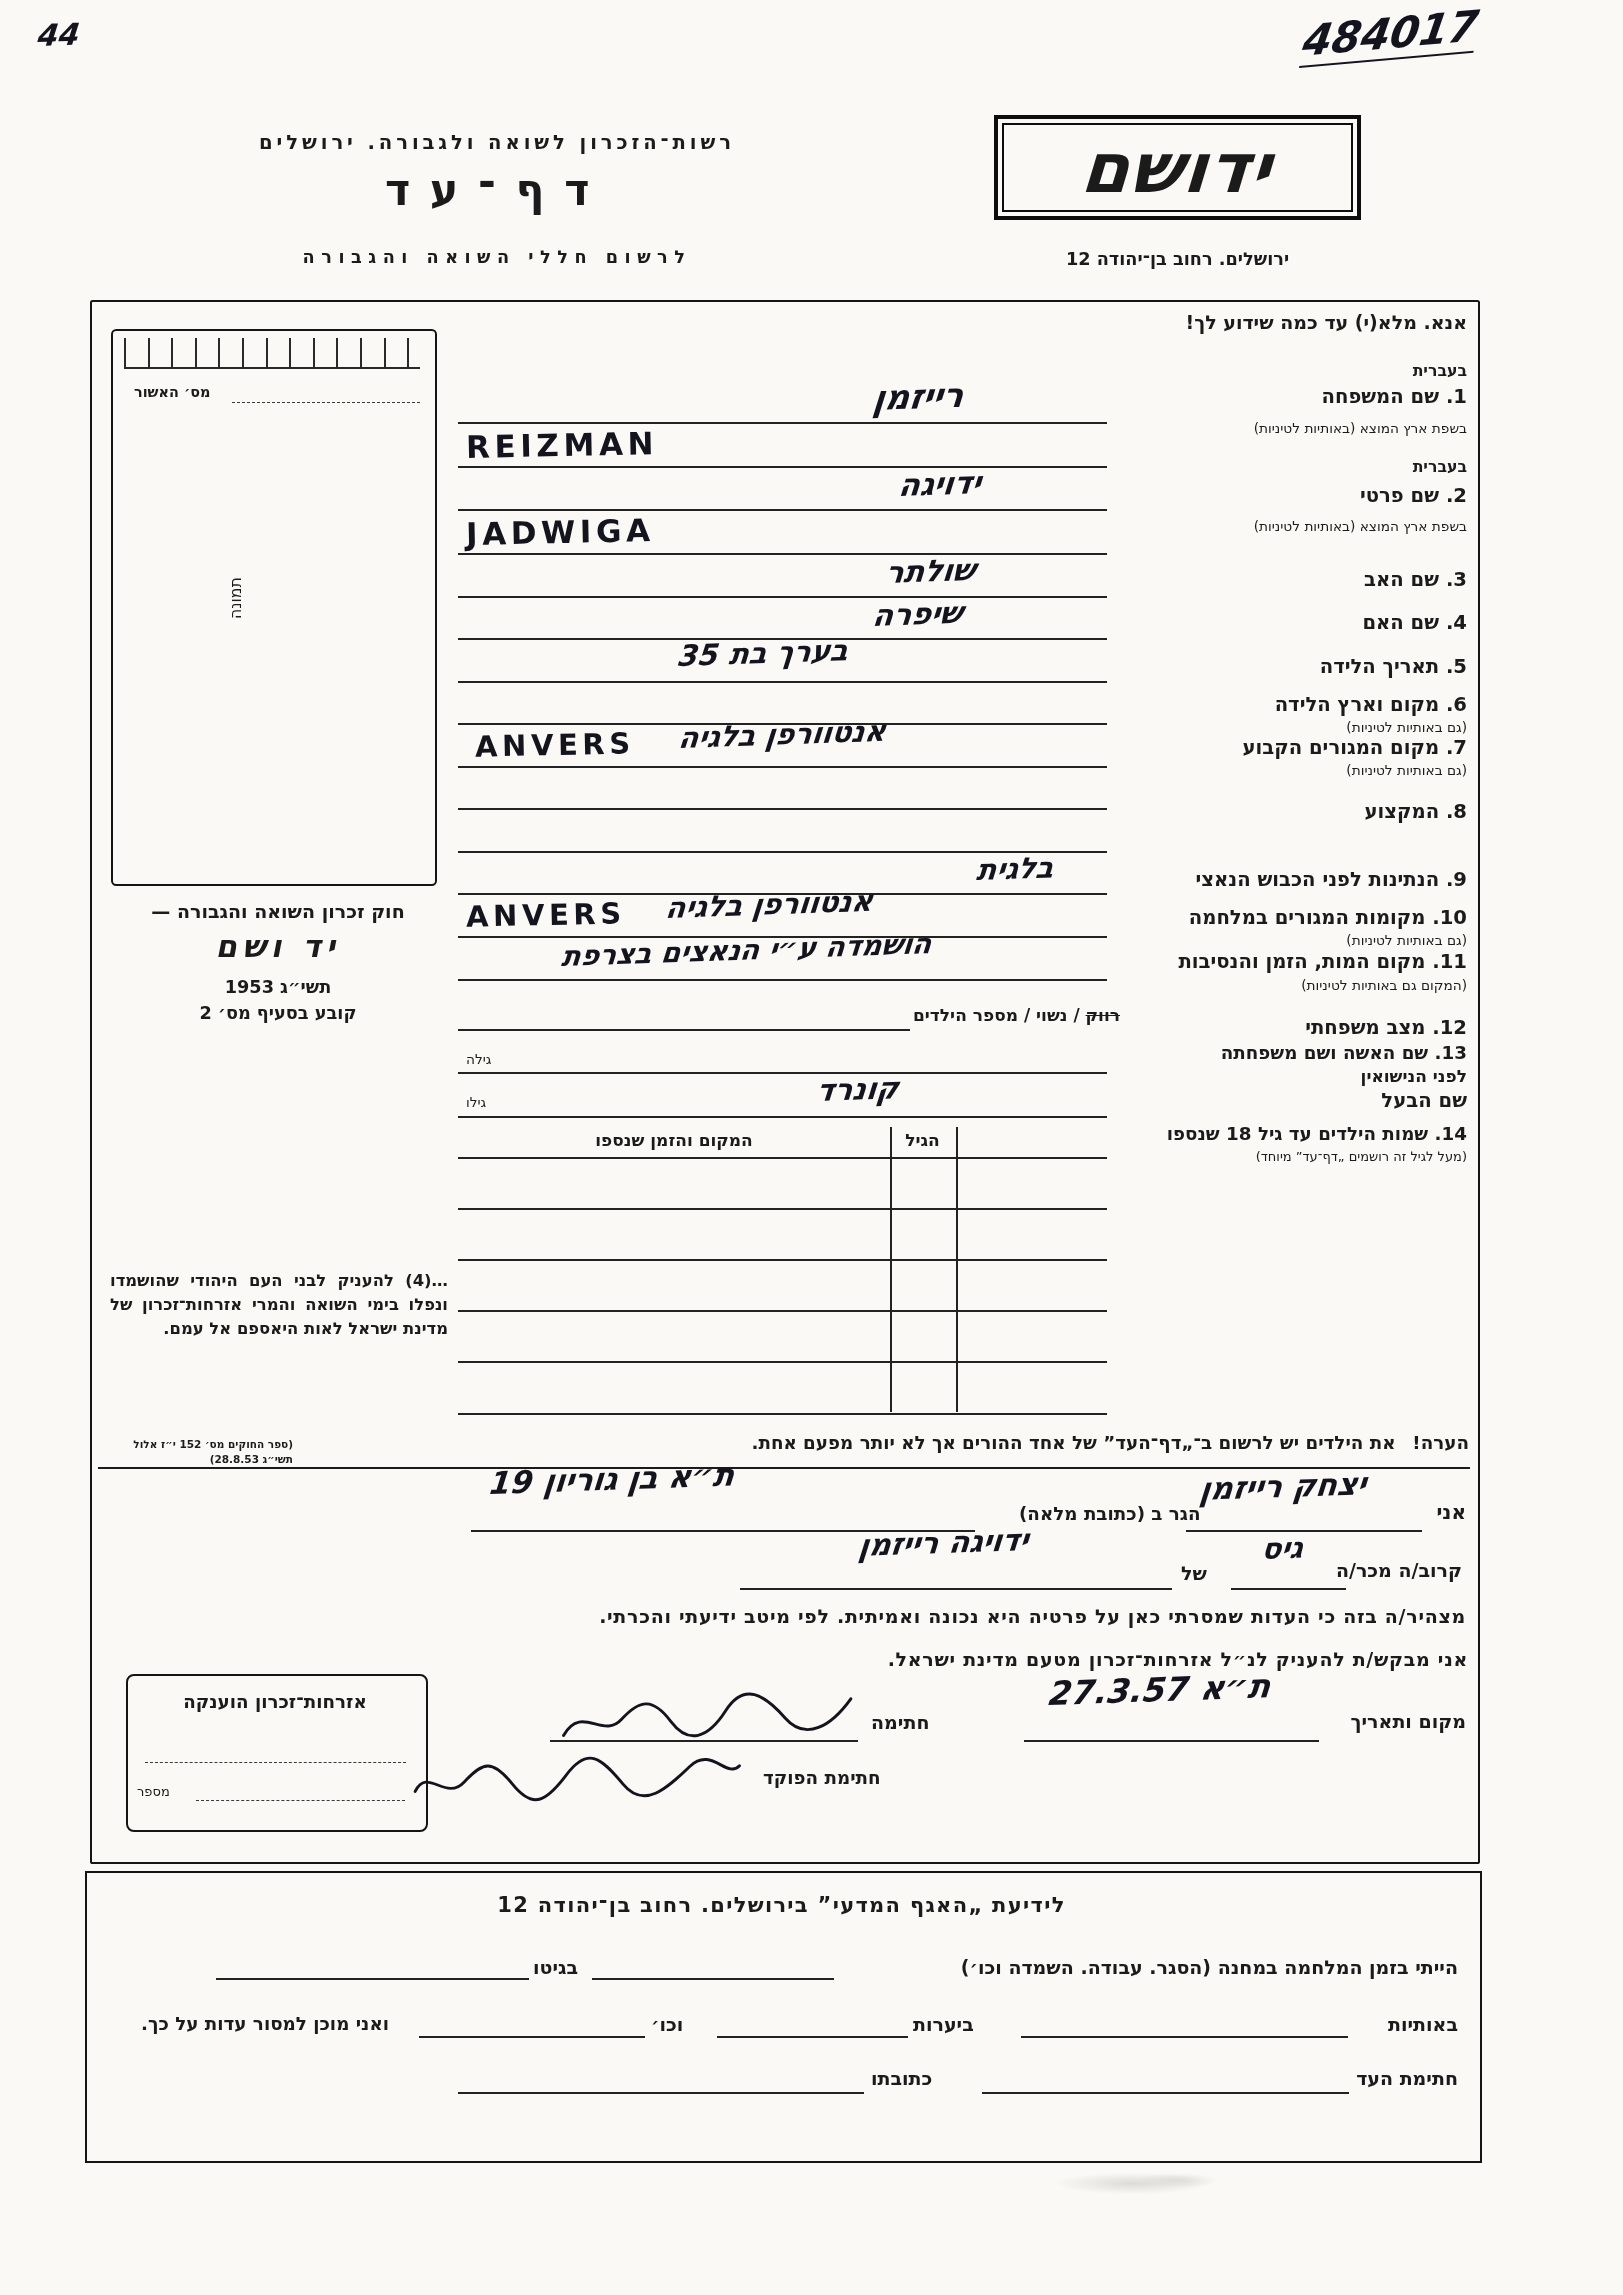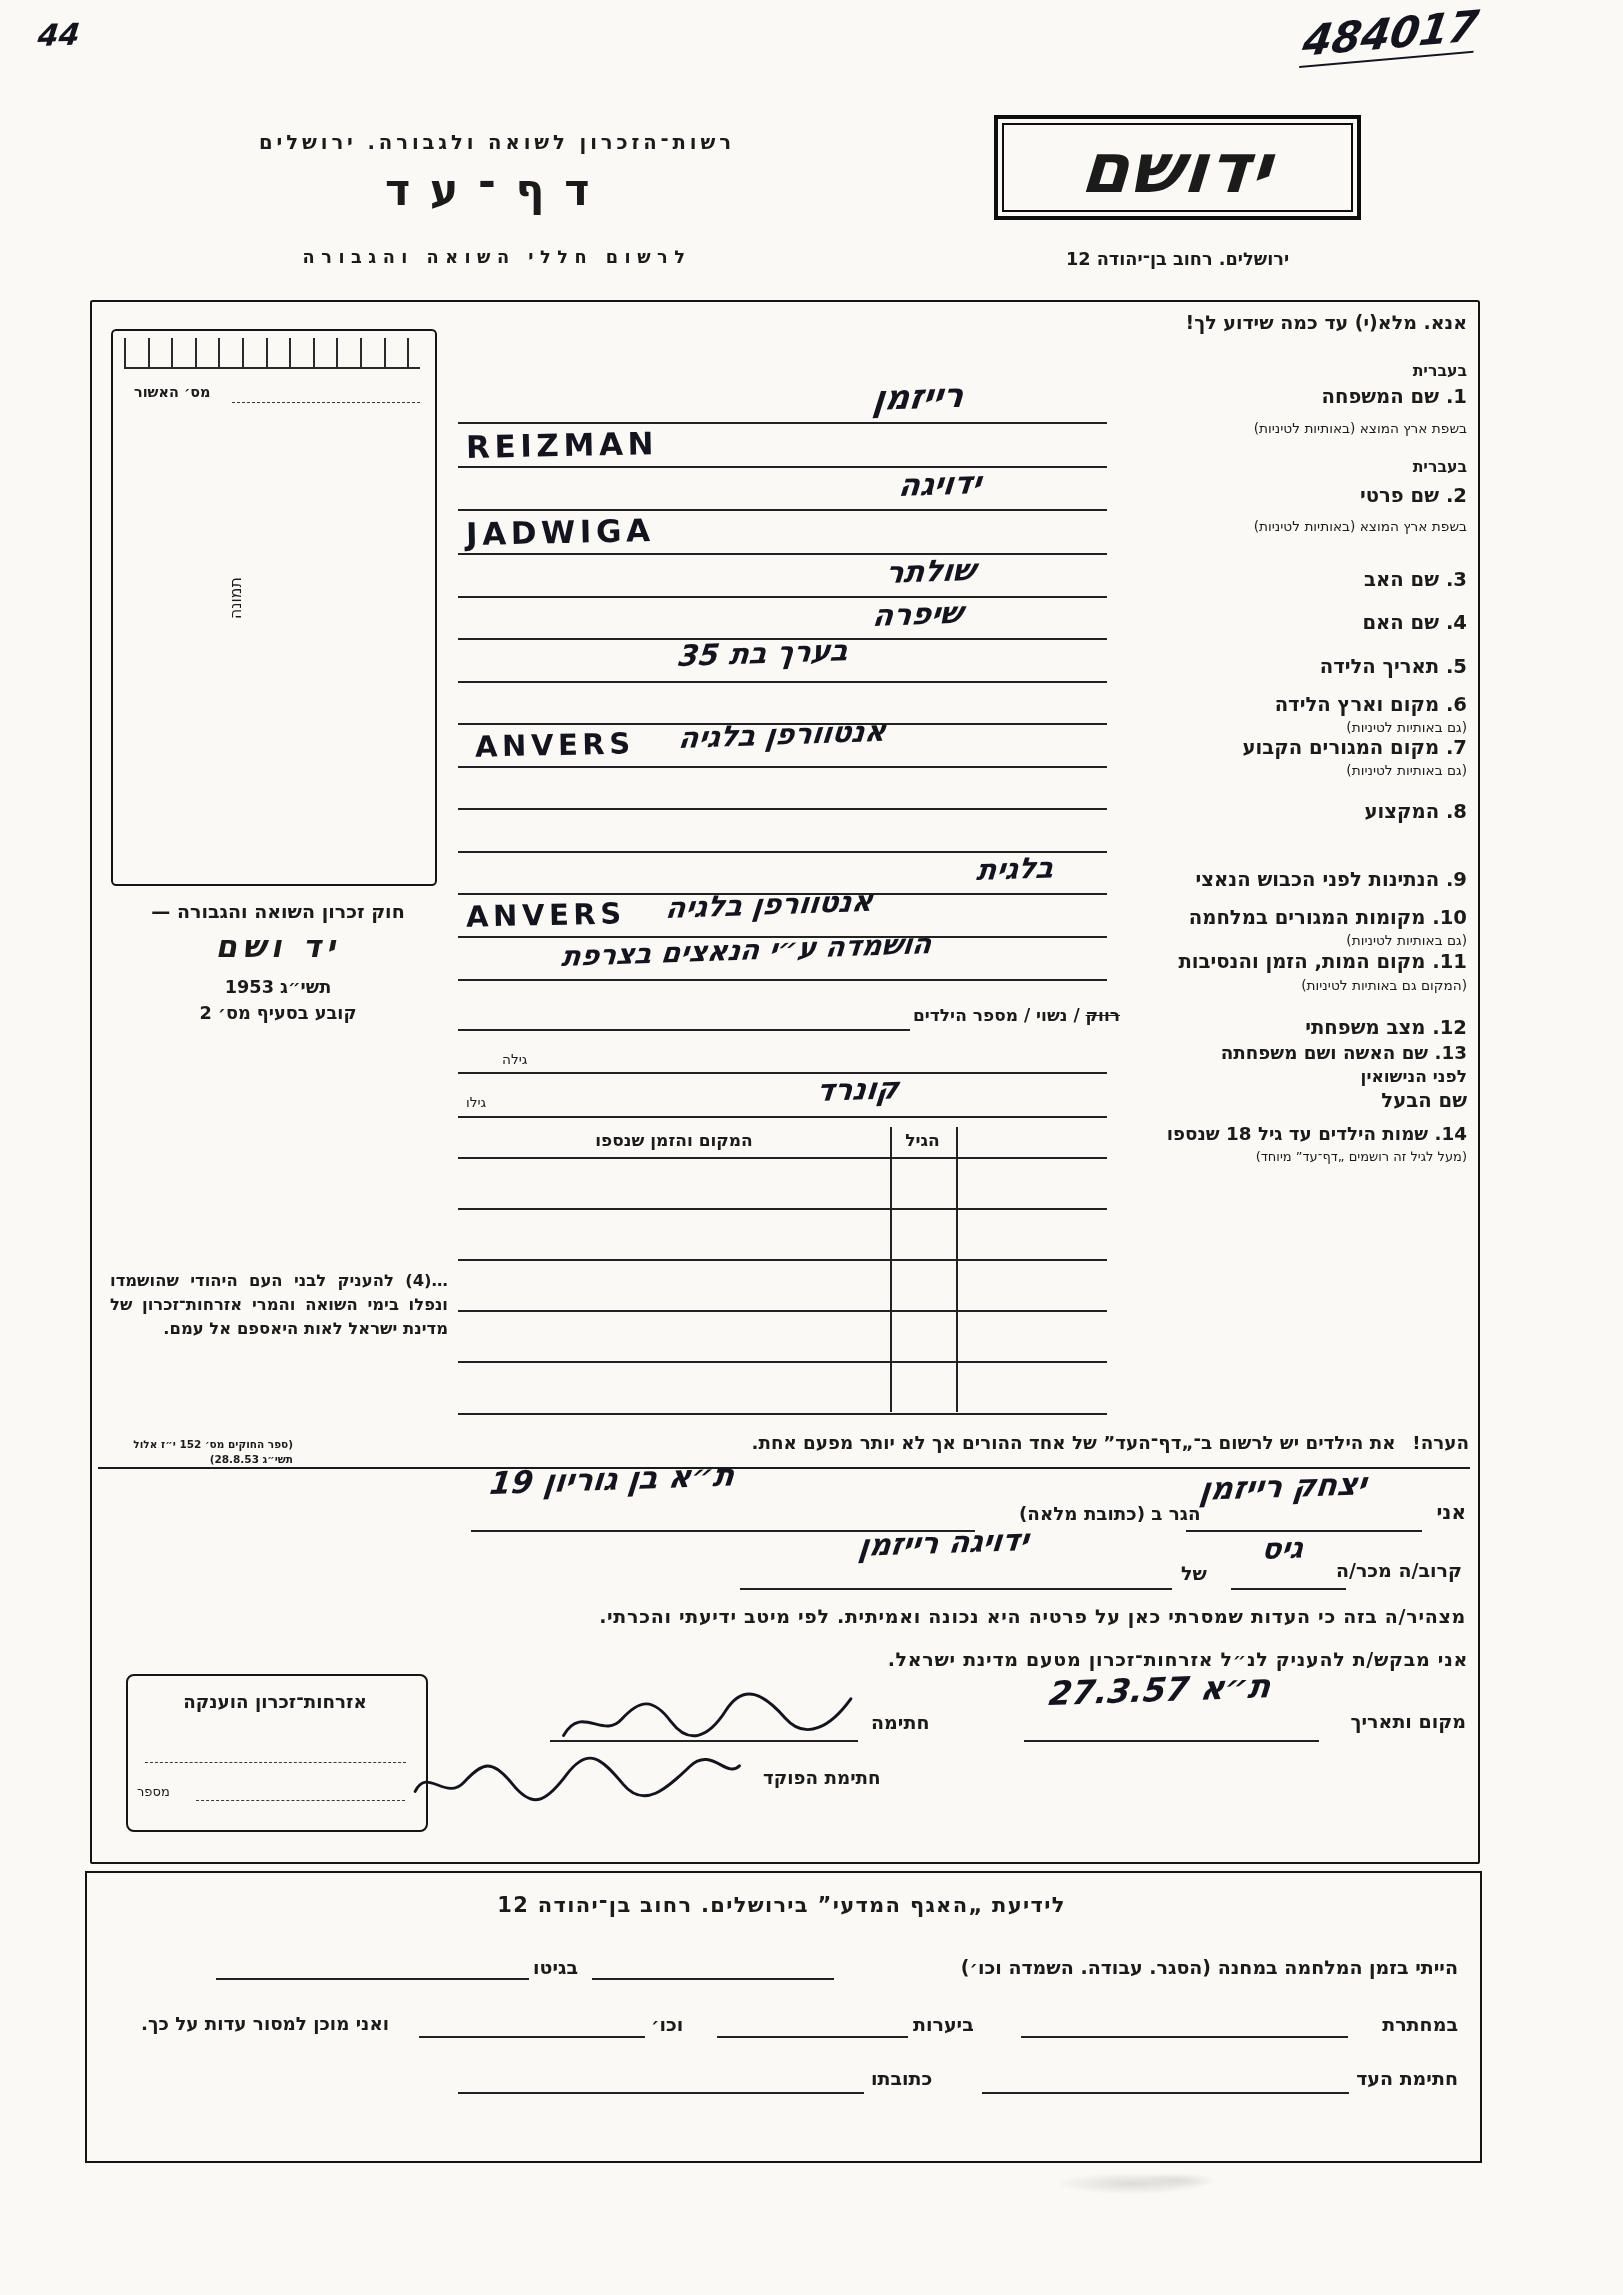--- a/index.html
+++ b/index.html
@@ -93,21 +93,21 @@
   <div class="hw" style="left:560px;top:940px;font-size:28px;">הושמדה ע״י הנאצים בצרפת</div>
   <div class="hw" style="left:815px;top:1073px;font-size:30px;">קונרד</div>
 
   <div class="abs" style="left:913px;top:1005px;font-size:17px;font-weight:700;white-space:nowrap;">
     <span style="text-decoration:line-through;">רווק</span>
     <span>/</span>
     <span>נשוי</span>
     <span>/</span>
     <span>מספר הילדים</span>
   </div>
-  <div class="abs" style="left:466px;top:1051px;font-size:13.7px;margin-left:36px;">גילה</div>
+  <div class="abs" style="left:466px;top:1051px;font-size:13.7px;">גילה</div>
   <div class="abs" style="left:466px;top:1094px;font-size:13.7px;">גילו</div>
 
   <div class="lab" style="top:361px;font-size:15.7px;">בעברית</div>
   <div class="lab" style="top:385px;font-size:19.6px;">1. שם המשפחה</div>
   <div class="lab sm" style="top:420px;">בשפת ארץ המוצא (באותיות לטיניות)</div>
   <div class="lab" style="top:457px;font-size:15.7px;">בעברית</div>
   <div class="lab" style="top:484px;font-size:19.6px;">2. שם פרטי</div>
   <div class="lab sm" style="top:518px;">בשפת ארץ המוצא (באותיות לטיניות)</div>
   <div class="lab" style="top:568px;font-size:19.6px;">3. שם האב</div>
   <div class="lab" style="top:611px;font-size:19.6px;">4. שם האם</div>
@@ -184,21 +184,21 @@
   <div class="D" style="left:196px;top:1800px;width:209px;"></div>
 
   <div class="box" style="left:85px;top:1871px;width:1393px;height:288px;"></div>
   <div class="abs center" style="left:85px;top:1893px;width:1393px;font-size:21px;font-weight:700;letter-spacing:1.3px;">לידיעת „האגף המדעי” בירושלים.   רחוב בן־יהודה 12</div>
 
   <div class="abs" style="right:165px;top:1956px;font-size:19px;font-weight:700;">הייתי בזמן המלחמה במחנה (הסגר. עבודה. השמדה וכו׳)</div>
   <div class="L" style="left:592px;top:1978px;width:242px;"></div>
   <div class="pr" style="left:533px;top:1956px;font-size:19px;">בגיטו</div>
   <div class="L" style="left:216px;top:1978px;width:313px;"></div>
 
-  <div class="abs" style="right:165px;top:2013px;font-size:19px;font-weight:700;">במחתרת</div>
+  <div class="abs" style="right:165px;top:2013px;font-size:19px;font-weight:700;">באותיות</div>
   <div class="L" style="left:1021px;top:2036px;width:327px;"></div>
   <div class="pr" style="left:913px;top:2013px;font-size:19px;">ביערות</div>
   <div class="L" style="left:717px;top:2036px;width:191px;"></div>
   <div class="pr" style="left:651px;top:2013px;font-size:19px;">וכו׳</div>
   <div class="L" style="left:419px;top:2036px;width:226px;"></div>
   <div class="pr" style="left:141px;top:2013px;font-size:18.3px;">ואני מוכן למסור עדות על כך.</div>
 
   <div class="abs" style="right:165px;top:2067px;font-size:19px;font-weight:700;">חתימת העד</div>
   <div class="L" style="left:982px;top:2092px;width:367px;"></div>
   <div class="pr" style="left:871px;top:2067px;font-size:19px;">כתובתו</div>

